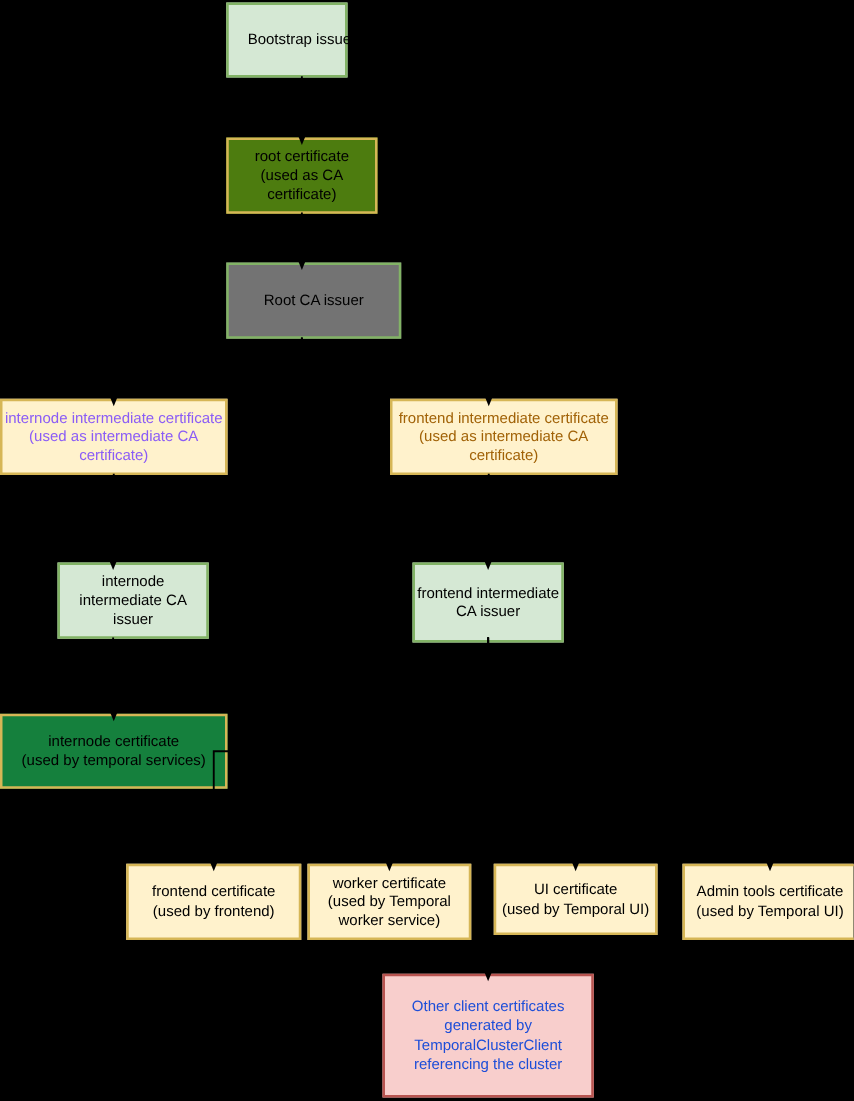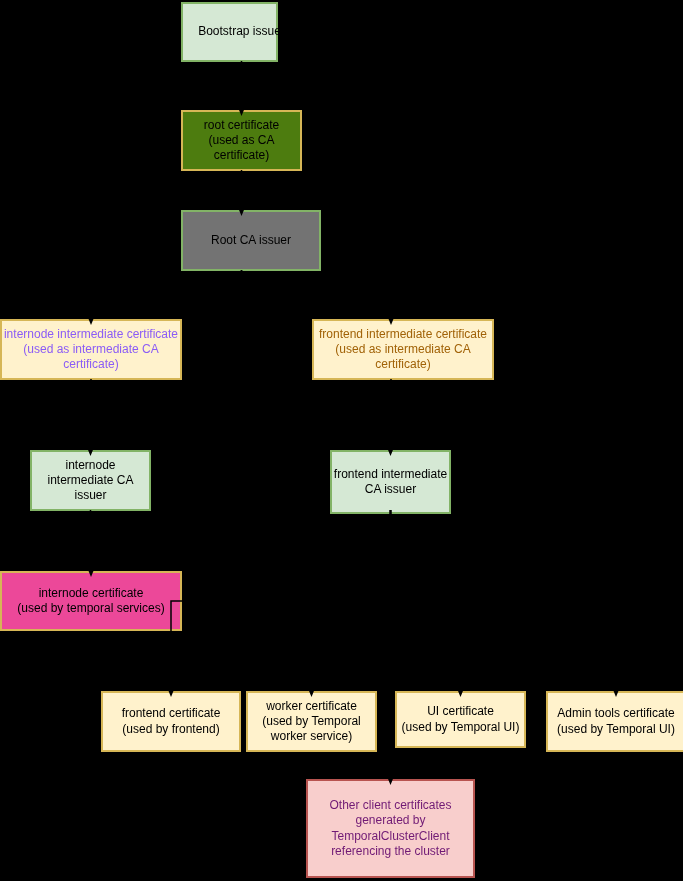--- a/index.html
+++ b/index.html
@@ -85,49 +85,49 @@
     <div class="node" style="left: 0px; top: 319px; width: 182px; height: 61px; background: rgb(255, 242, 204); border-color: rgb(214, 182, 86); color: #8b5cf6;">
     <span class="node-label">internode intermediate certificate
 (used as intermediate CA
 certificate)</span>
   </div>
     <div class="node" style="left: 300px; top: 319px; width: 182px; height: 61px; background: rgb(255, 242, 204); border-color: rgb(214, 182, 86); color: #a16207; margin-left: 12px;">
     <span class="node-label">frontend intermediate certificate
 (used as intermediate CA
 certificate)</span>
   </div>
-    <div class="node" style="left: 30px; top: 450px; width: 121px; height: 61px; background: rgb(213, 232, 212); border-color: rgb(130, 179, 102); color: rgb(0, 0, 0);">
+    <div class="node" style="left: 46px; top: 450px; width: 121px; height: 61px; background: rgb(213, 232, 212); border-color: rgb(130, 179, 102); color: rgb(0, 0, 0);">
     <span class="node-label">internode
 intermediate CA
 issuer</span>
   </div>
     <div class="node" style="left: 330px; top: 450px; width: 121px; height: 64px; background: rgb(213, 232, 212); border-color: rgb(130, 179, 102); color: rgb(0, 0, 0);">
     <span class="node-label">frontend intermediate
 CA issuer</span>
   </div>
-    <div class="node" style="left: 0px; top: 571px; width: 182px; height: 60px; background: #ec4899; border-color: rgb(214, 182, 86); color: rgb(0, 0, 0);">
+    <div class="node" style="left: 0px; top: 571px; width: 182px; height: 60px; background: #15803d; border-color: rgb(214, 182, 86); color: rgb(0, 0, 0);">
     <span class="node-label">internode certificate
 (used by temporal services)</span>
   </div>
     <div class="node" style="left: 101px; top: 691px; width: 140px; height: 61px; background: rgb(255, 242, 204); border-color: rgb(214, 182, 86); color: rgb(0, 0, 0);">
     <span class="node-label">frontend certificate
 (used by frontend)</span>
   </div>
     <div class="node" style="left: 246px; top: 691px; width: 131px; height: 61px; background: rgb(255, 242, 204); border-color: rgb(214, 182, 86); color: rgb(0, 0, 0);">
     <span class="node-label">worker certificate
 (used by Temporal
 worker service)</span>
   </div>
     <div class="node" style="left: 395px; top: 691px; width: 131px; height: 57px; background: rgb(255, 242, 204); border-color: rgb(214, 182, 86); color: rgb(0, 0, 0);">
     <span class="node-label">UI certificate
 (used by Temporal UI)</span>
   </div>
     <div class="node" style="left: 546px; top: 691px; width: 140px; height: 61px; background: rgb(255, 242, 204); border-color: rgb(214, 182, 86); color: rgb(0, 0, 0);">
     <span class="node-label">Admin tools certificate
 (used by Temporal UI)</span>
   </div>
-    <div class="node" style="left: 306px; top: 779px; width: 169px; height: 99px; background: rgb(248, 206, 204); border-color: rgb(184, 84, 80); color: #701a75;">
+    <div class="node" style="left: 306px; top: 779px; width: 169px; height: 99px; background: rgb(248, 206, 204); border-color: rgb(184, 84, 80); color: #1d4ed8;">
     <span class="node-label">Other client certificates
 generated by
 TemporalClusterClient
 referencing the cluster</span>
   </div>
   </div>
 
 </body></html>

